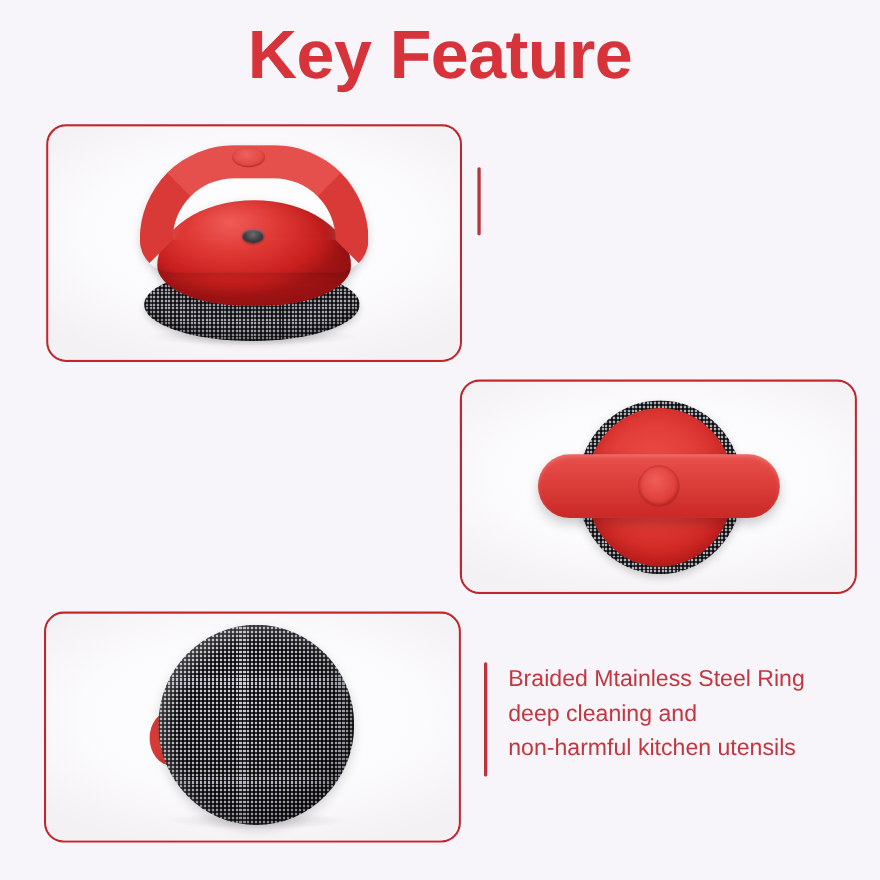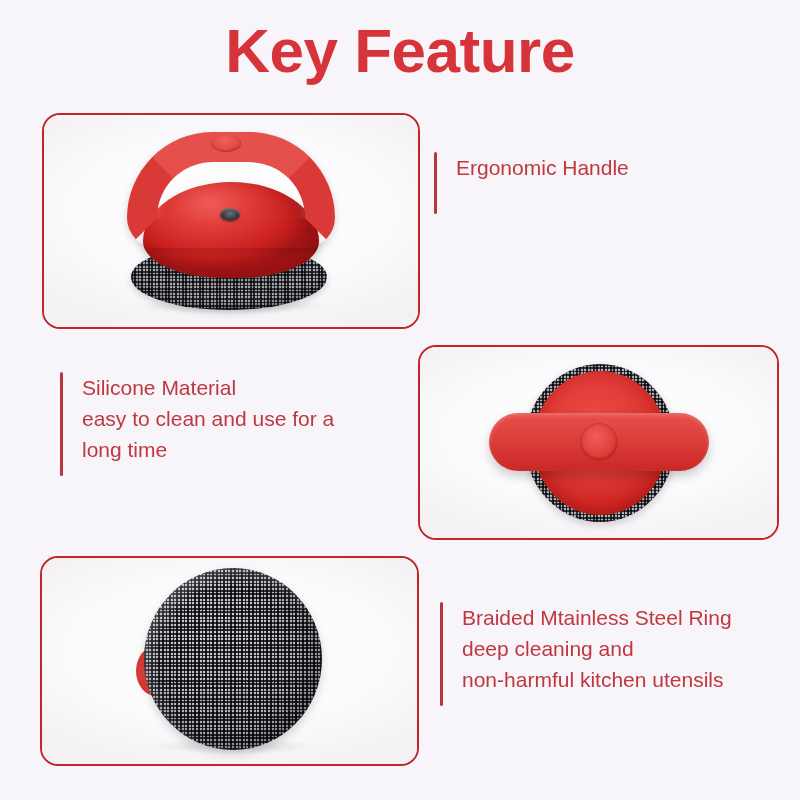--- a/index.html
+++ b/index.html
@@ -323,29 +323,22 @@
       <div class="scrub-mesh">
         <div class="mesh-shadow"></div>
         <div class="mesh-red-edge"></div>
         <div class="mesh-disc"></div>
       </div>
     </div>
   </div>
 
   <div class="feature" id="feature-handle">
     <div class="accent-bar"></div>
-    <span class="line">Ergonomic Handle</span>
-  </div>
-
-  <div class="feature" id="feature-silicone">
-    <div class="accent-bar"></div>
-    <span class="line">Silicone Material</span>
-    <span class="line">easy to clean and use for a</span>
-    <span class="line">long time</span>
-  </div>
+  </div>
+
 
   <div class="feature" id="feature-steel">
     <div class="accent-bar"></div>
     <span class="line">Braided Mtainless Steel Ring</span>
     <span class="line">deep cleaning and</span>
     <span class="line">non-harmful kitchen utensils</span>
   </div>
 
 </div>
 

